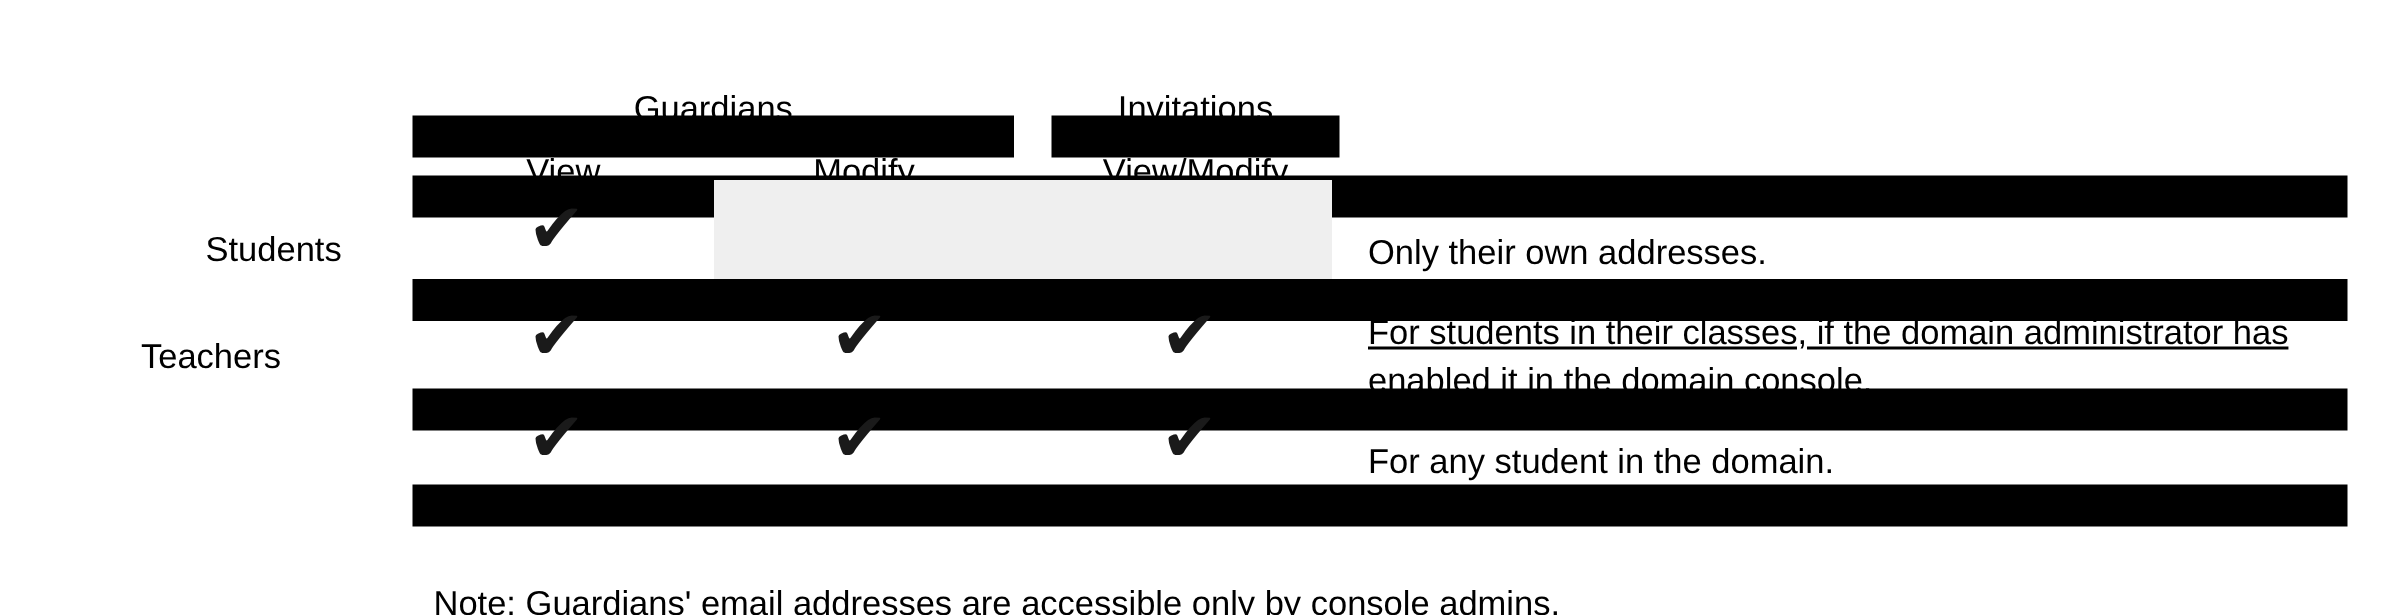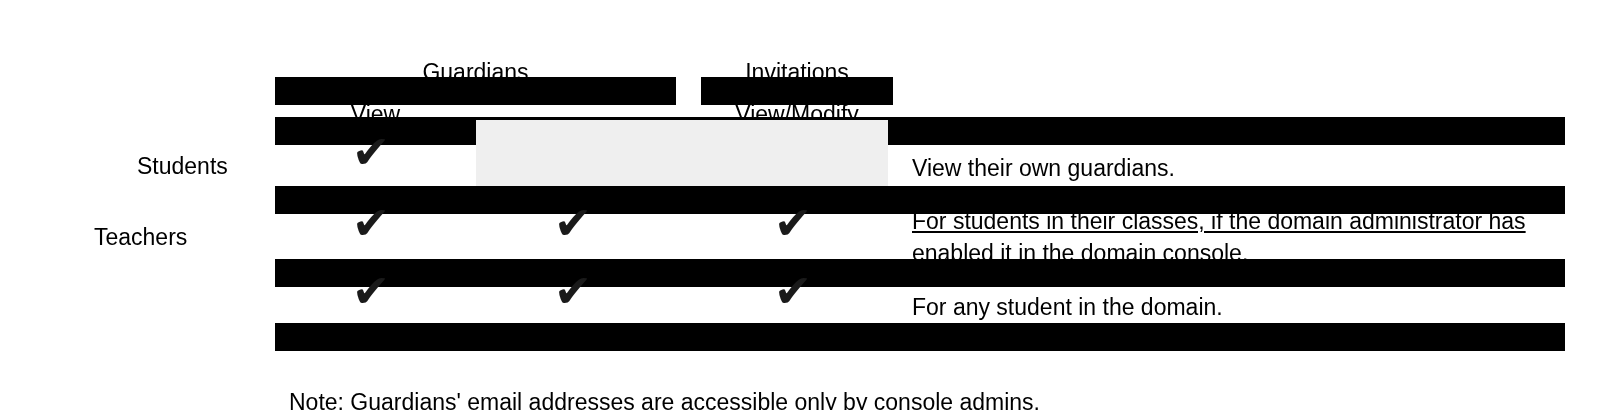--- a/index.html
+++ b/index.html
@@ -84,28 +84,29 @@
 
 <div class="page">
 
   <div class="abs center group-guardians">Guardians</div>
   <div class="abs center group-invitations">Invitations</div>
 
   <div class="rule rule-guardians"></div>
   <div class="rule rule-invitations"></div>
 
   <div class="abs center colhead-view">View</div>
+  <div class="abs center colhead-modify">Modify</div>
   <div class="abs center colhead-viewmodify">View/Modify</div>
 
   <div class="rule rule-header"></div>
 
   <div class="abs disabled-cell"></div>
   <div class="abs rowlabel rowlabel-students">Students</div>
   <div class="check c-view r-students">✔</div>
-  <div class="abs note note-students">View their own guardians.</div>
+  <div class="abs note note-students">Only their own addresses.</div>
 
   <div class="rule rule-row1"></div>
 
   <div class="abs rowlabel rowlabel-teachers">Teachers</div>
   <div class="check c-view r-teachers">✔</div>
   <div class="check c-modify r-teachers">✔</div>
   <div class="check c-vm r-teachers">✔</div>
   <div class="abs note note-teachers">For students in their classes, if the domain administrator has enabled it in the domain console.</div>
 
   <div class="rule rule-row2"></div>

